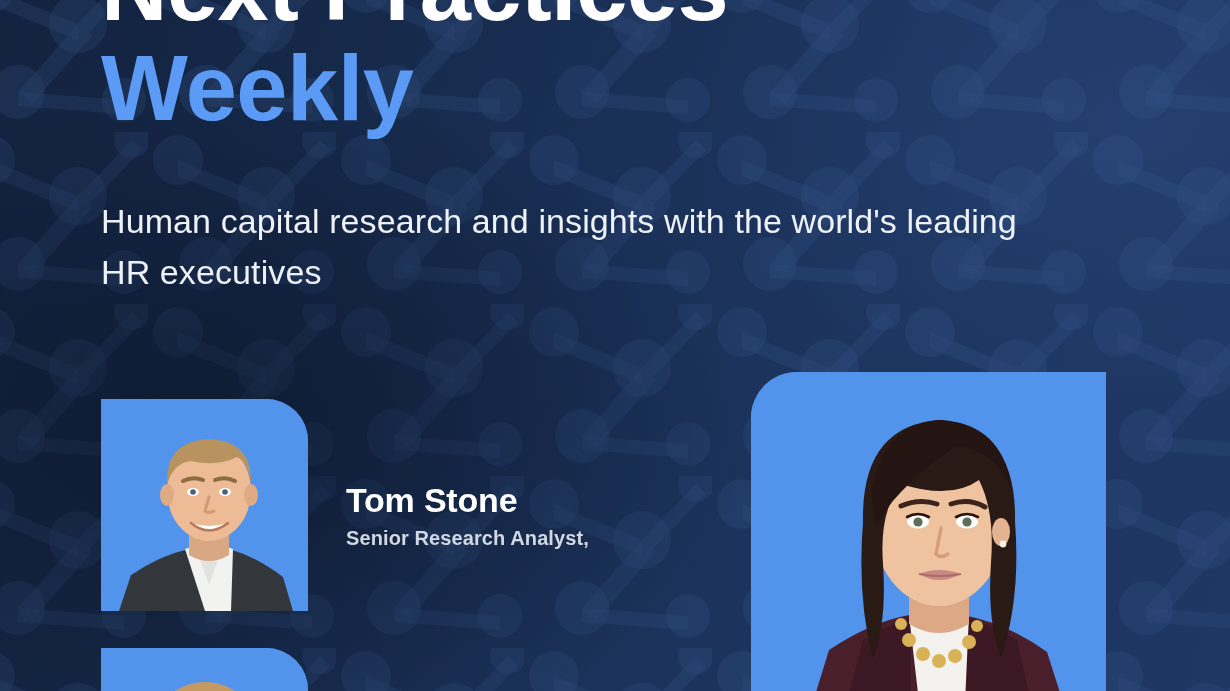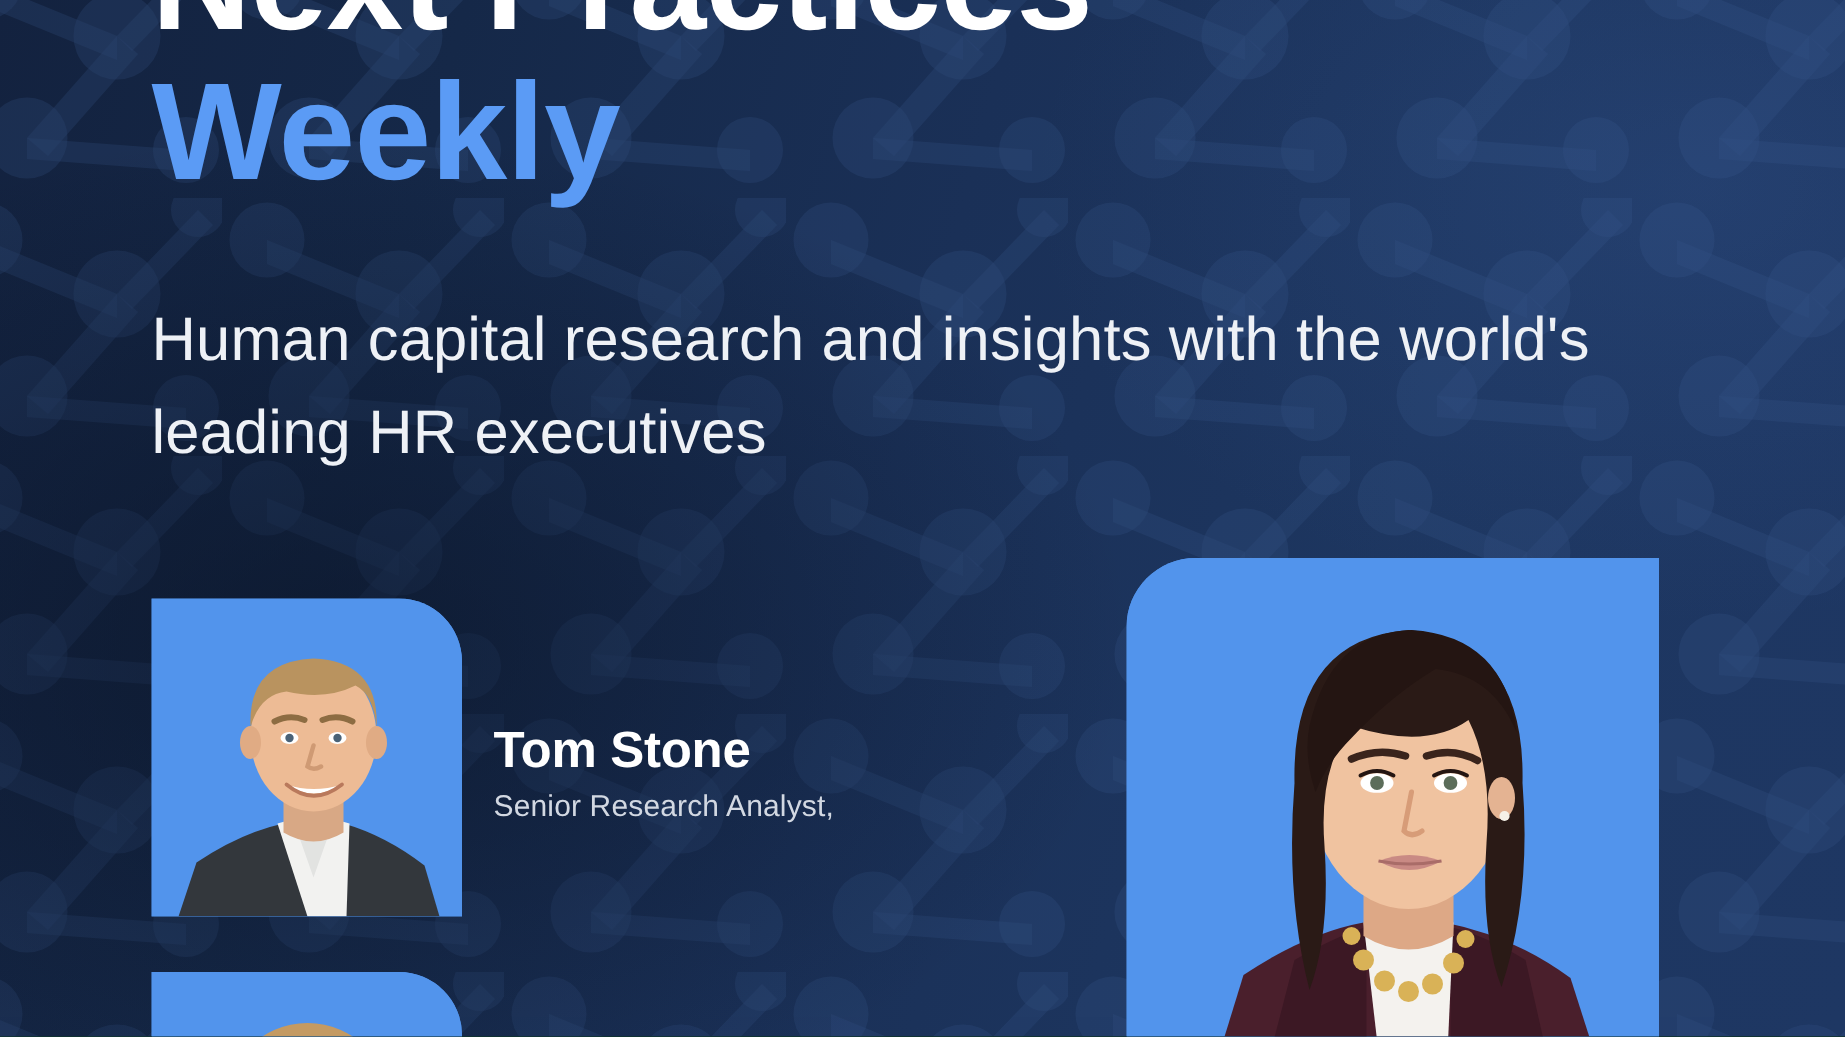--- a/index.html
+++ b/index.html
@@ -6,21 +6,21 @@
     margin: 0;
     padding: 0;
     background: #0d1b33;
   }
   #stage {
     position: relative;
     width: 1230px;
     height: 691px;
     overflow: hidden;
     font-family: "Liberation Sans", sans-serif;
-    background: #14532d;
+    background: #4c1d95;
   }
 
   
   .bg-base {
     position: absolute;
     inset: 0;
     background:
       linear-gradient(105deg,
         #13223f 0%,
         #152848 22%,
@@ -65,21 +65,21 @@
     color: #5b9bf5;
     white-space: nowrap;
     margin-top: 6px;
   }
 
   .subtitle {
     position: absolute;
     left: 101px;
     top: 196px;
     width: 960px;
-    font-size: 41px;
+    font-size: 34px;
     font-weight: 300;
     color: #eef1f6;
     line-height: 1.5;
     letter-spacing: 0.1px;
   }
 
   
   .photo-frame {
     position: absolute;
     overflow: hidden;
@@ -104,35 +104,35 @@
     top: 372px;
     width: 355px;
     height: 330px;
     border-radius: 46px 0 0 0;
   }
   .photo-frame svg { display: block; width: 100%; height: 100%; }
 
   
   .speaker-text {
     position: absolute;
-    left: 329px;
+    left: 346px;
     top: 481px;
     width: 370px;
   }
   .speaker-name {
     font-size: 34px;
     font-weight: 700;
     color: #ffffff;
     letter-spacing: -0.2px;
     line-height: 1.15;
   }
   .speaker-role {
     margin-top: 6px;
     font-size: 20px;
-    font-weight: 400;
+    font-weight: 700;
     color: #d2d8e2;
     line-height: 1.28;
     letter-spacing: 0.1px;
   }
 </style>
 </head>
 <body>
 
 <div id="stage">
 

